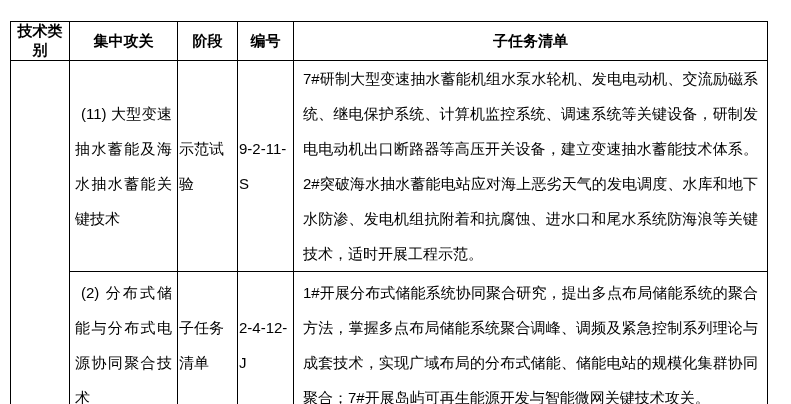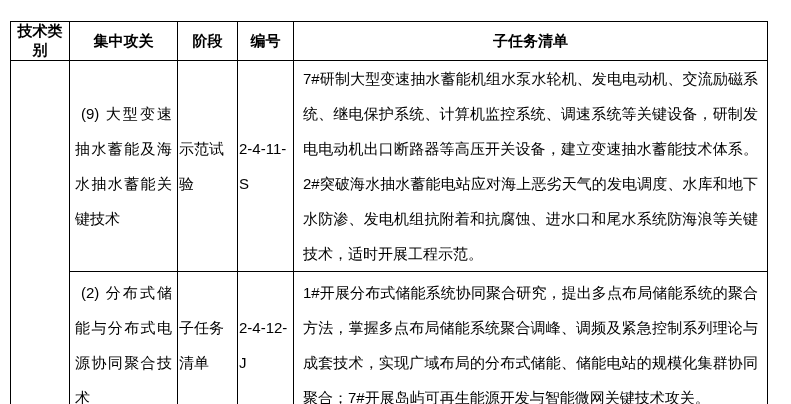--- a/index.html
+++ b/index.html
@@ -80,23 +80,23 @@
     <tbody>
       <tr class="header-row">
         <th class="header-cell">技术类别</th>
         <th class="header-cell">集中攻关</th>
         <th class="header-cell">阶段</th>
         <th class="header-cell">编号</th>
         <th class="header-cell">子任务清单</th>
       </tr>
       <tr class="row-1">
         <td class="category-cell" rowspan="2"></td>
-        <td class="task-cell">(9) 大型变速抽水蓄能及海水抽水蓄能关键技术</td>
+        <td class="task-cell">(11) 大型变速抽水蓄能及海水抽水蓄能关键技术</td>
         <td class="phase-cell">示范试验</td>
-        <td class="code-cell">2-4-11-S</td>
+        <td class="code-cell">9-2-11-S</td>
         <td class="subtasks-cell">7#研制大型变速抽水蓄能机组水泵水轮机、发电电动机、交流励磁系统、继电保护系统、计算机监控系统、调速系统等关键设备，研制发电电动机出口断路器等高压开关设备，建立变速抽水蓄能技术体系。2#突破海水抽水蓄能电站应对海上恶劣天气的发电调度、水库和地下水防渗、发电机组抗附着和抗腐蚀、进水口和尾水系统防海浪等关键技术，适时开展工程示范。</td>
       </tr>
       <tr class="row-2">
         <td class="task-cell">(2) 分布式储能与分布式电源协同聚合技术</td>
         <td class="phase-cell">子任务清单</td>
         <td class="code-cell">2-4-12-J</td>
         <td class="subtasks-cell">1#开展分布式储能系统协同聚合研究，提出多点布局储能系统的聚合方法，掌握多点布局储能系统聚合调峰、调频及紧急控制系列理论与成套技术，实现广域布局的分布式储能、储能电站的规模化集群协同聚合；7#开展岛屿可再生能源开发与智能微网关键技术攻关。</td>
       </tr>
     </tbody>
   </table>

